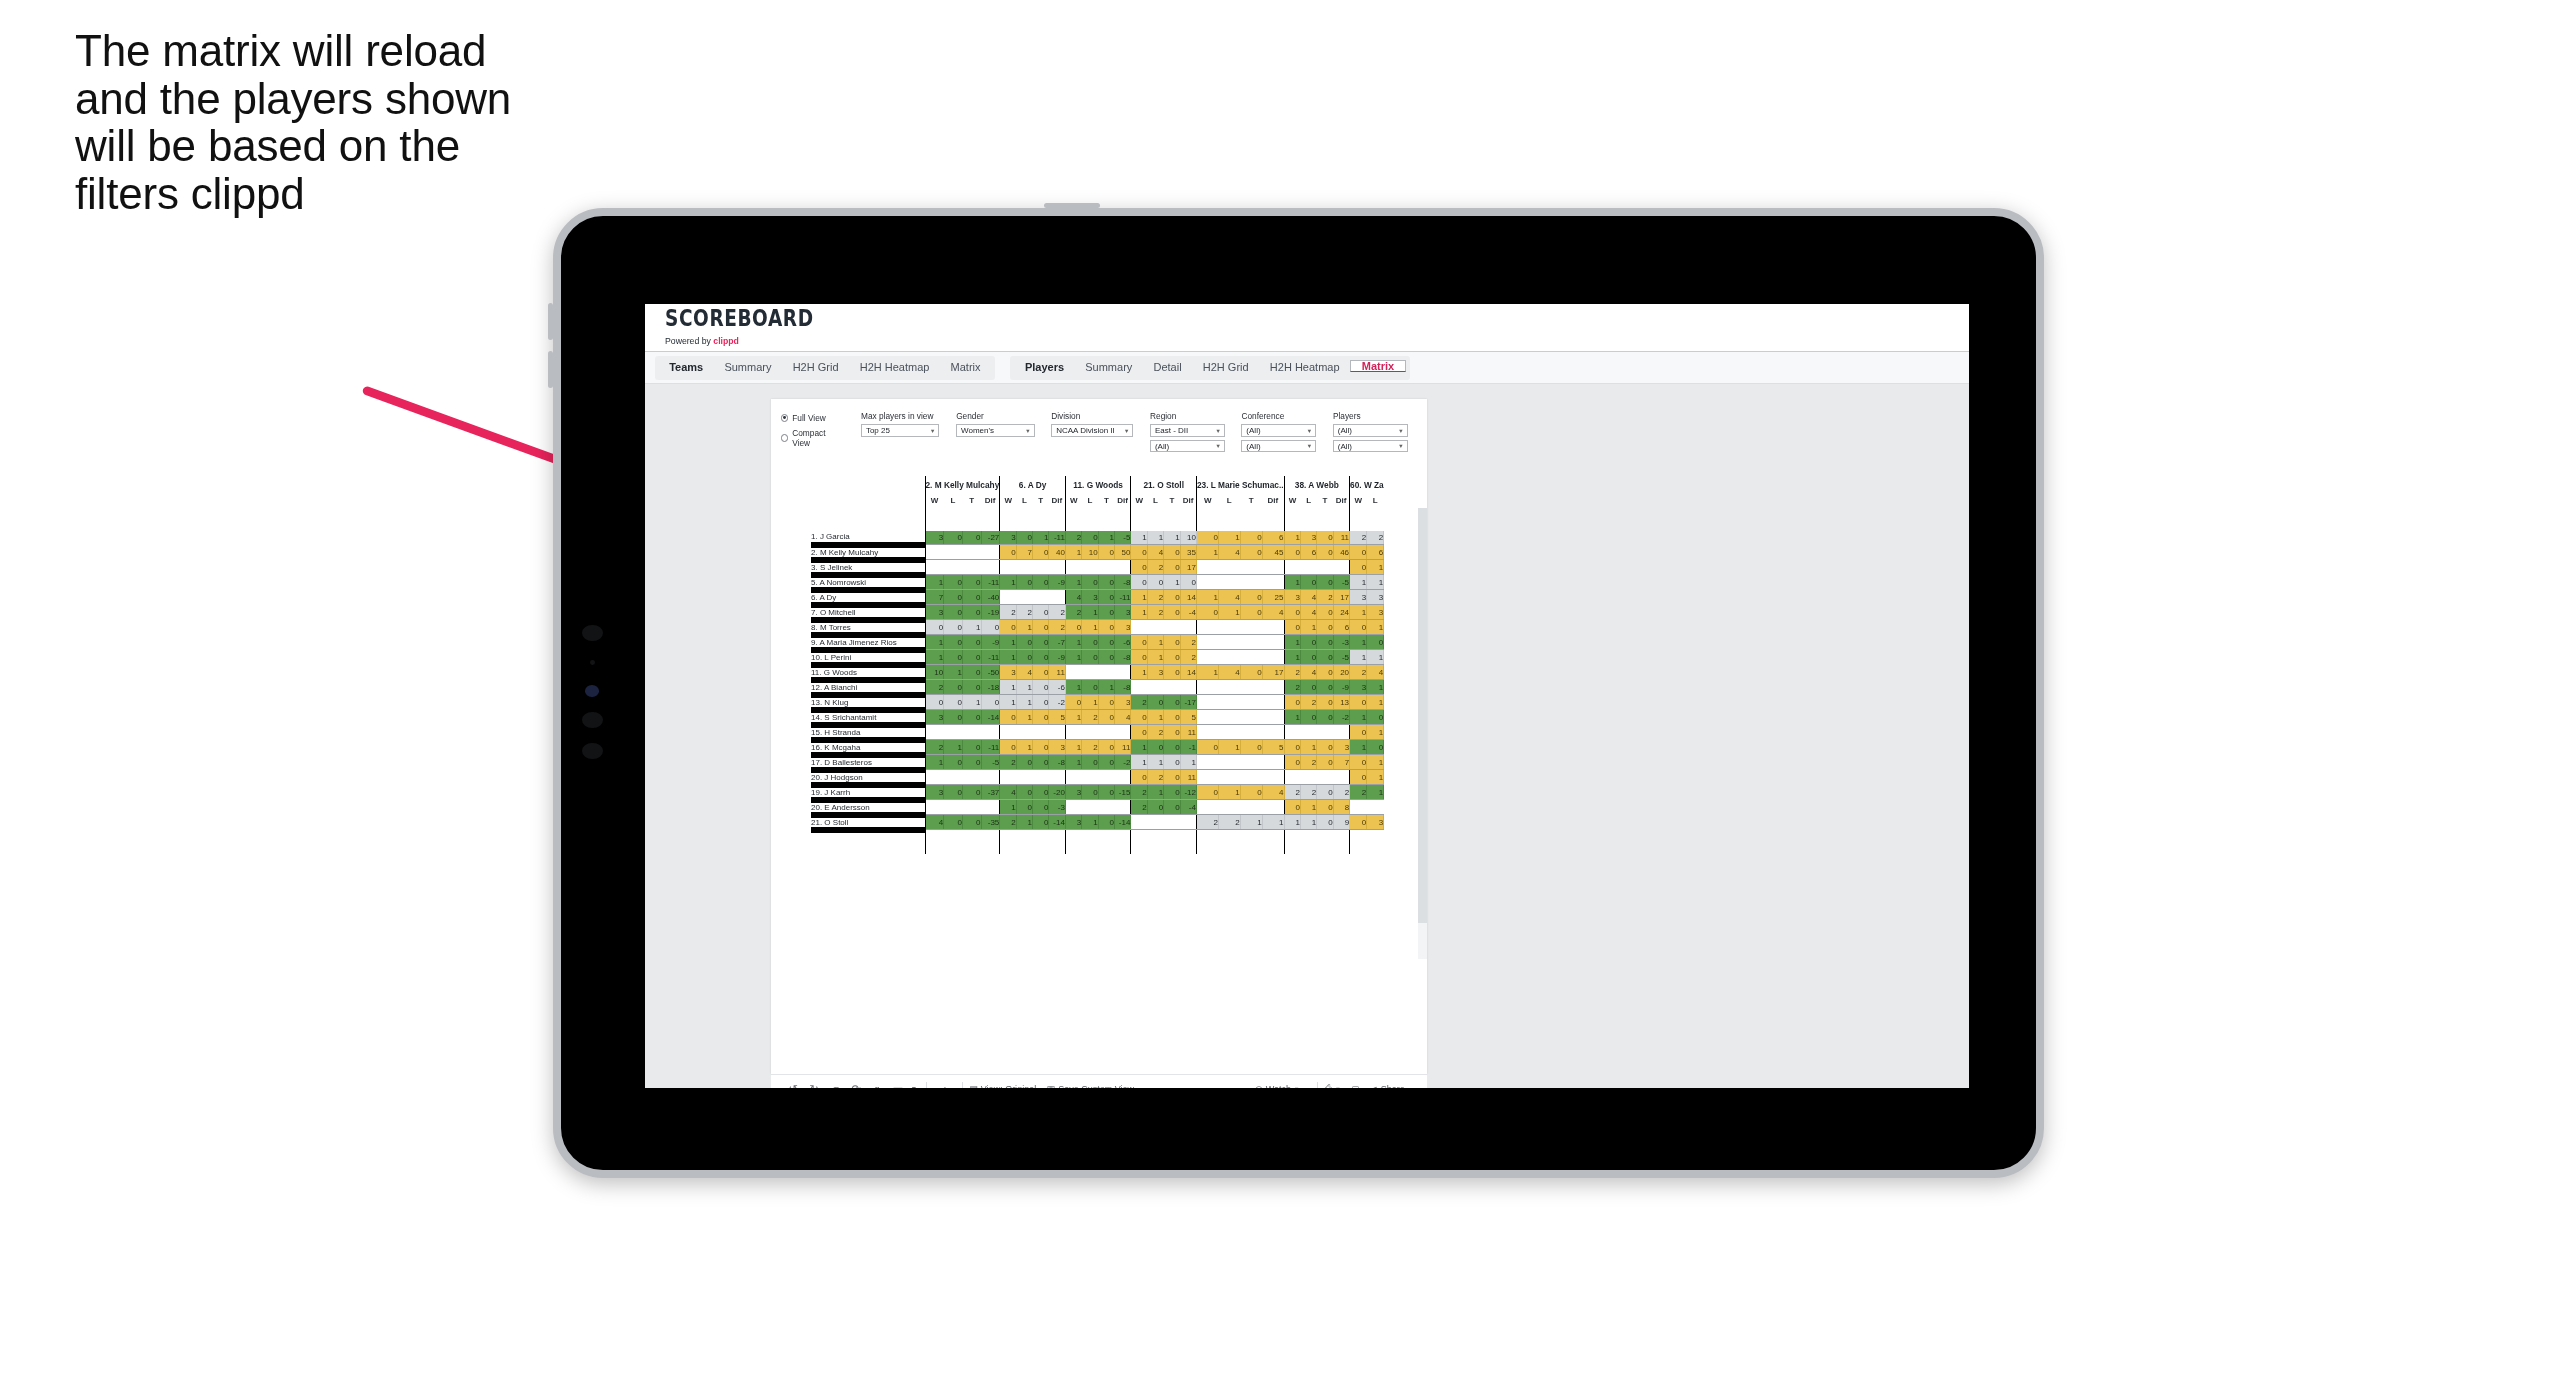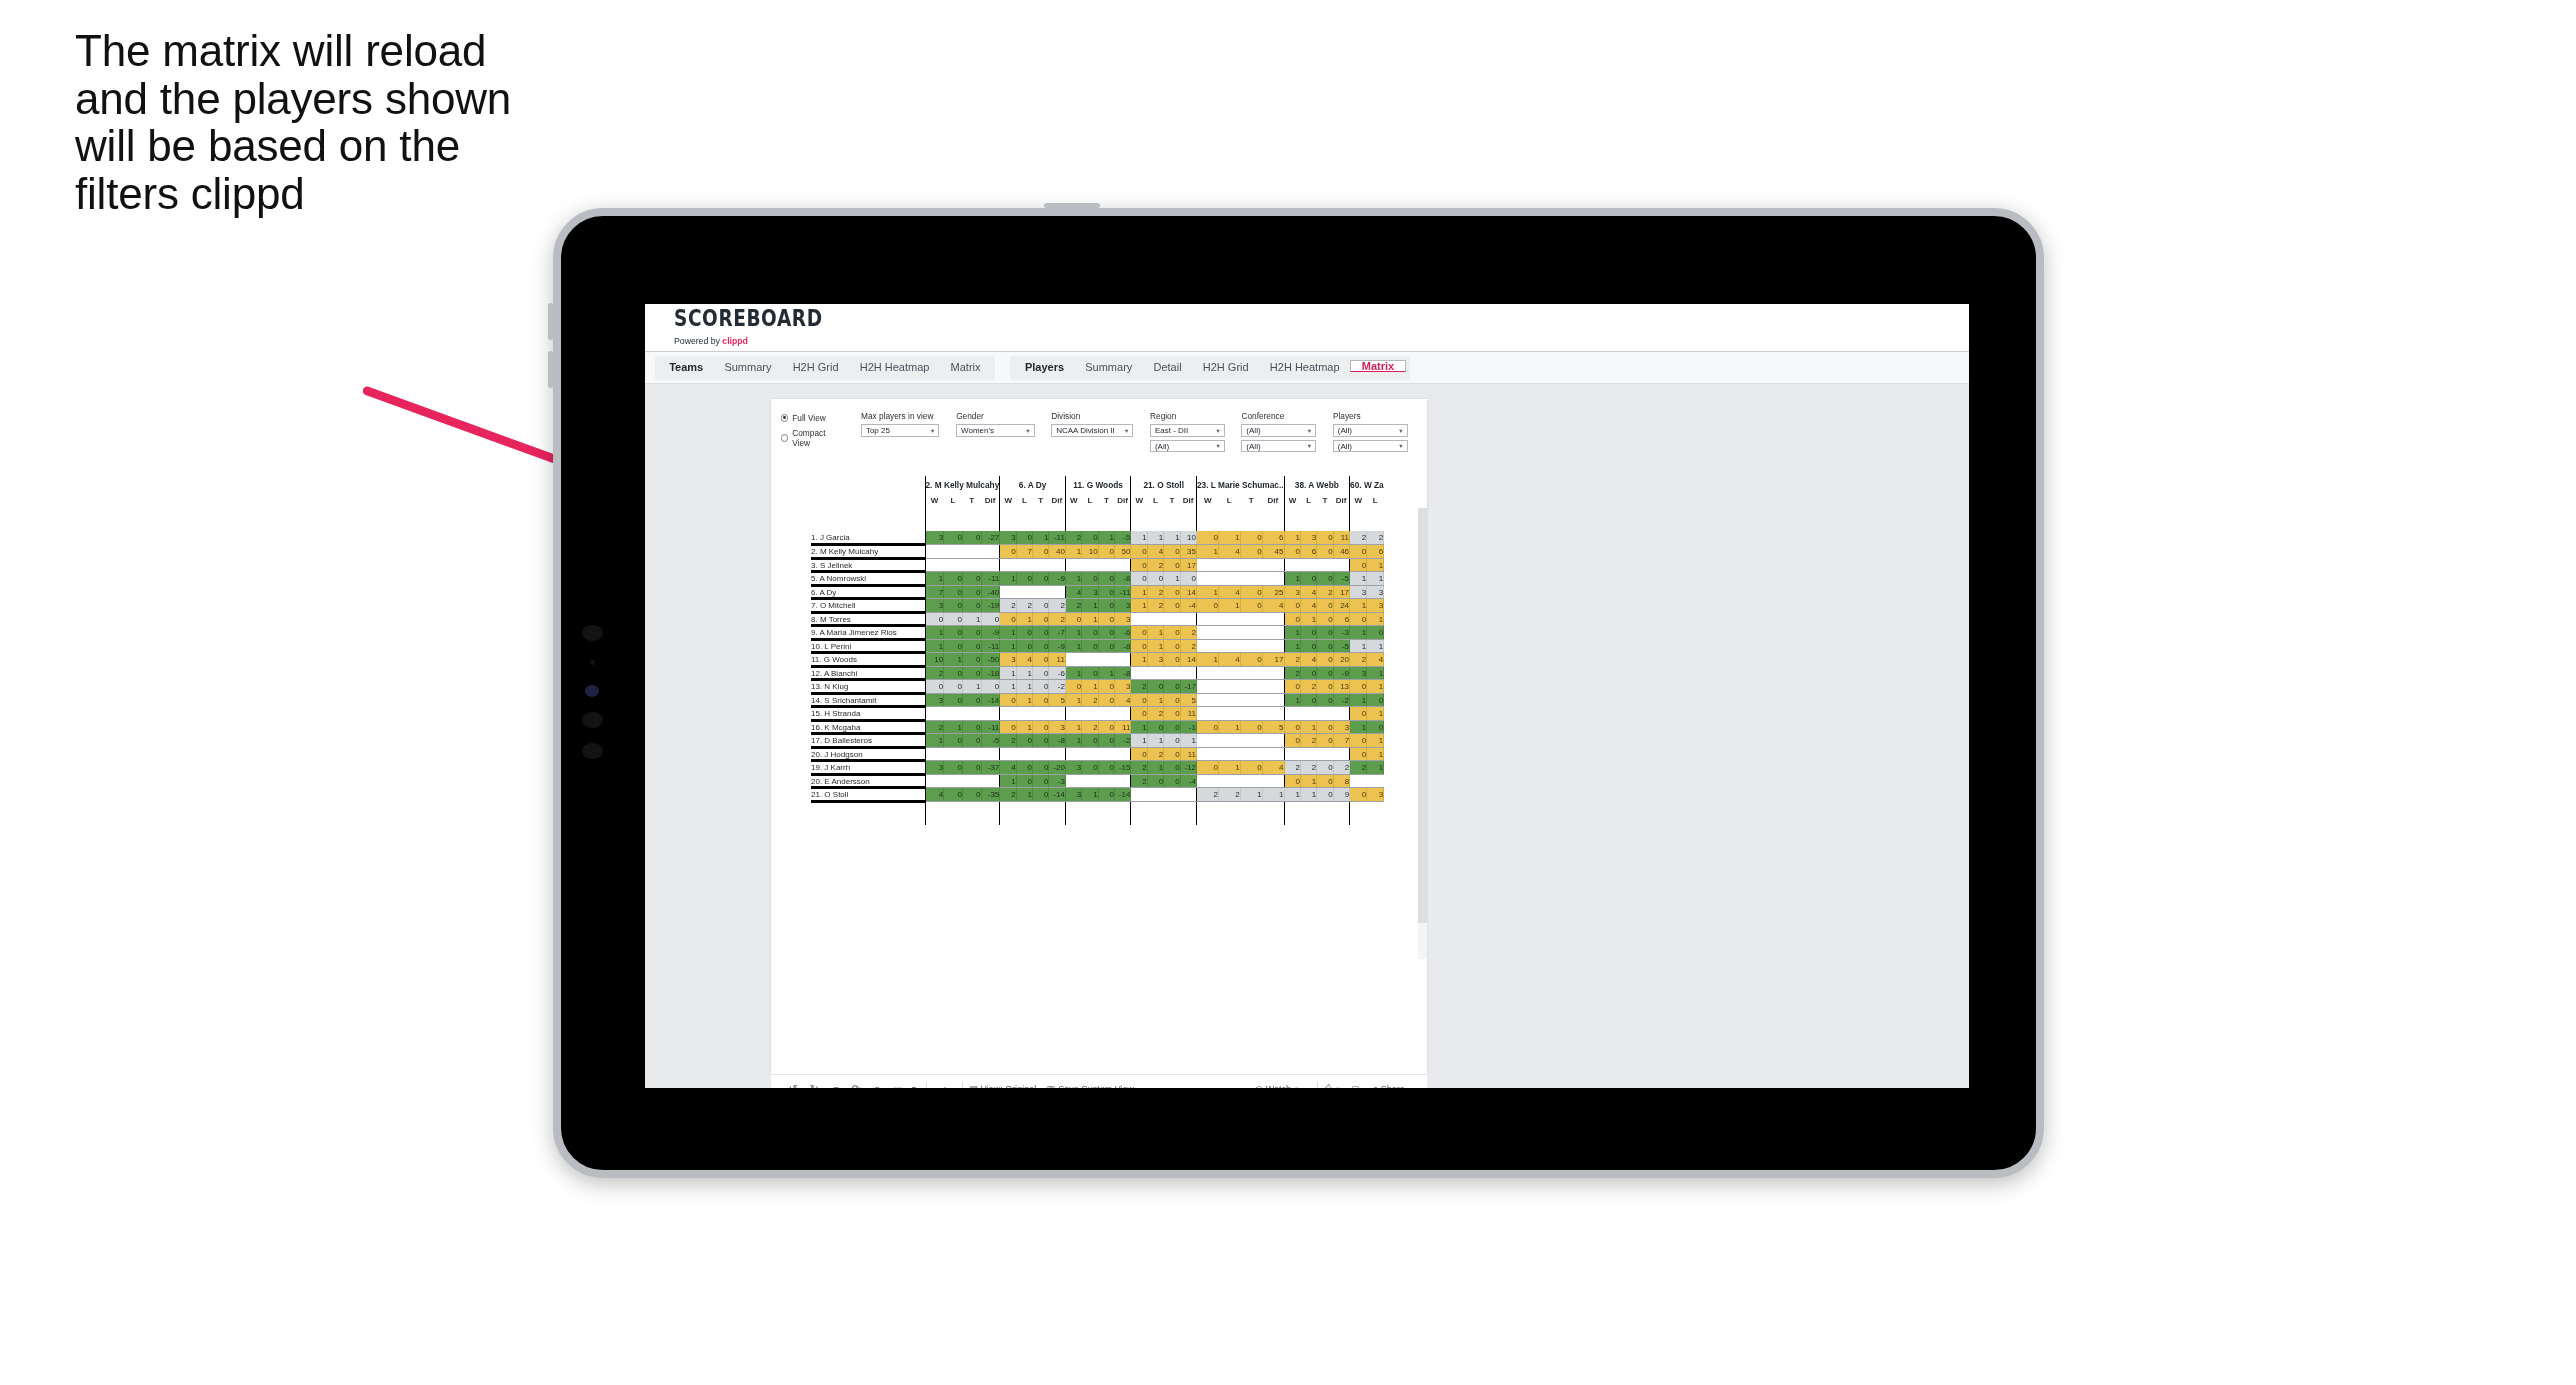--- a/index.html
+++ b/index.html
@@ -51,21 +51,21 @@
     background: #e9eaec;
     overflow: hidden;
   }
 
   
   .app-header {
     height: 48px; background:#ffffff; display:flex; align-items:stretch;
     border-bottom: 1.9px solid #c9ccd1;
     position: relative;
   }
-  .brand { width: 147px; display:flex; flex-direction:column; justify-content:center; padding-left:29px; }
+  .brand { width: 147px; display:flex; flex-direction:column; justify-content:center; padding-left:20px; }
   .brand-word {
     font-family: "DejaVu Sans", sans-serif;
     font-weight: 900; font-size: 19.3px; letter-spacing: 0.6px;
     color: #232b35; line-height: 1;
     transform: scaleY(1.22) scaleX(0.96);
     transform-origin: left center;
   }
   .brand-sub { font-size: 8.7px; color:#232b35; margin-top:7.7px; }
   .brand-sub b { color:#e8245c; font-weight:700; }
 
@@ -119,21 +119,21 @@
   .sel .cv { white-space:nowrap; overflow:hidden; }
   .caret { font-size:5.8px; color:#666; margin-left:2.9px; }
 
   
   .matrix-wrap { position:absolute; left:0; right:0; top:77px; bottom:0; }
   table.matrix { border-collapse: collapse; font-size: 8px; color:#22262c; table-layout: fixed; margin-left: 40px; }
   table.matrix td, table.matrix th { padding:0; margin:0; }
   .rname {
     width: 114px; height: 13.5px; padding-left:4.8px;
     text-align:left; font-size:8px; color:#1f2429; white-space:nowrap;
-    border-bottom: 3px solid #000000; background:#fff;
+    border-bottom: 6px solid #000000; background:#fff;
     border-right: 1.9px solid #000;
   }
   .hdr-name { width:114px; border-right:1.9px solid #000; background:#fff; }
   .grp {
     text-align:center; font-size:8.3px; color:#1e2329; height:16.4px;
     border-left: 1.9px solid #000; background:#fff; white-space:nowrap; overflow:hidden;
   }
   .sub {
     text-align:center; font-size:8px; color:#2b3037; height:14.5px; background:#fff;
   }

